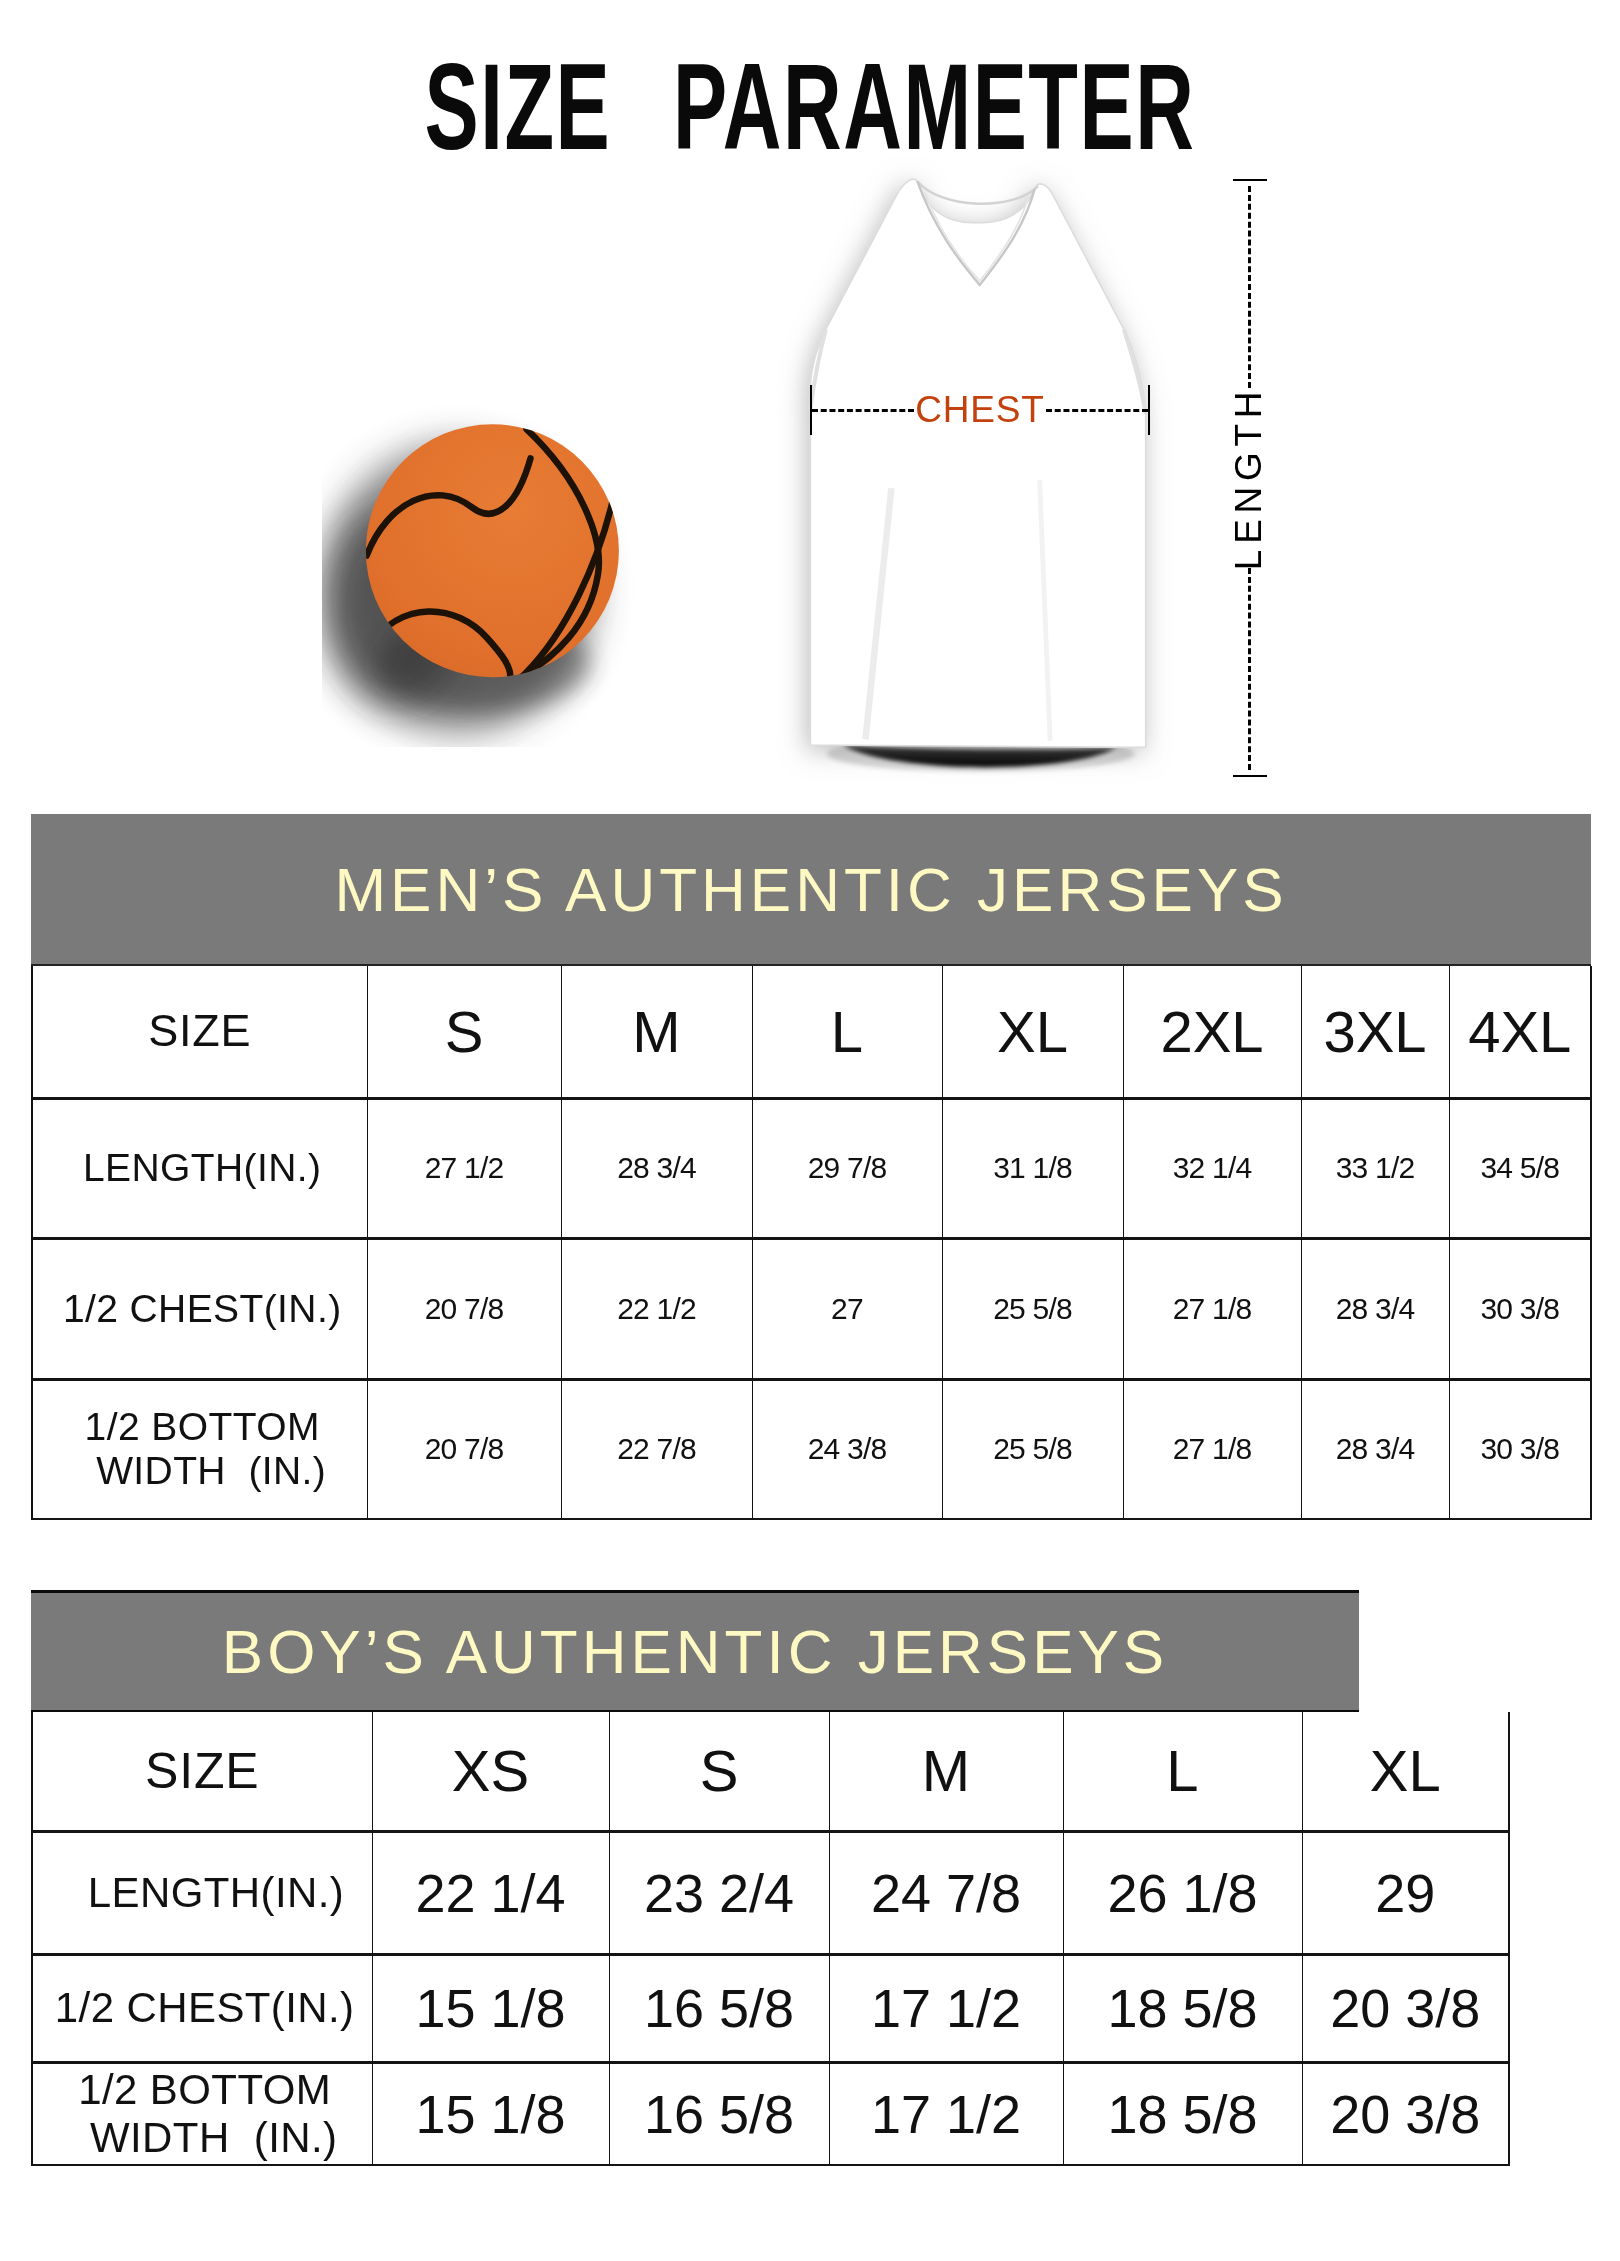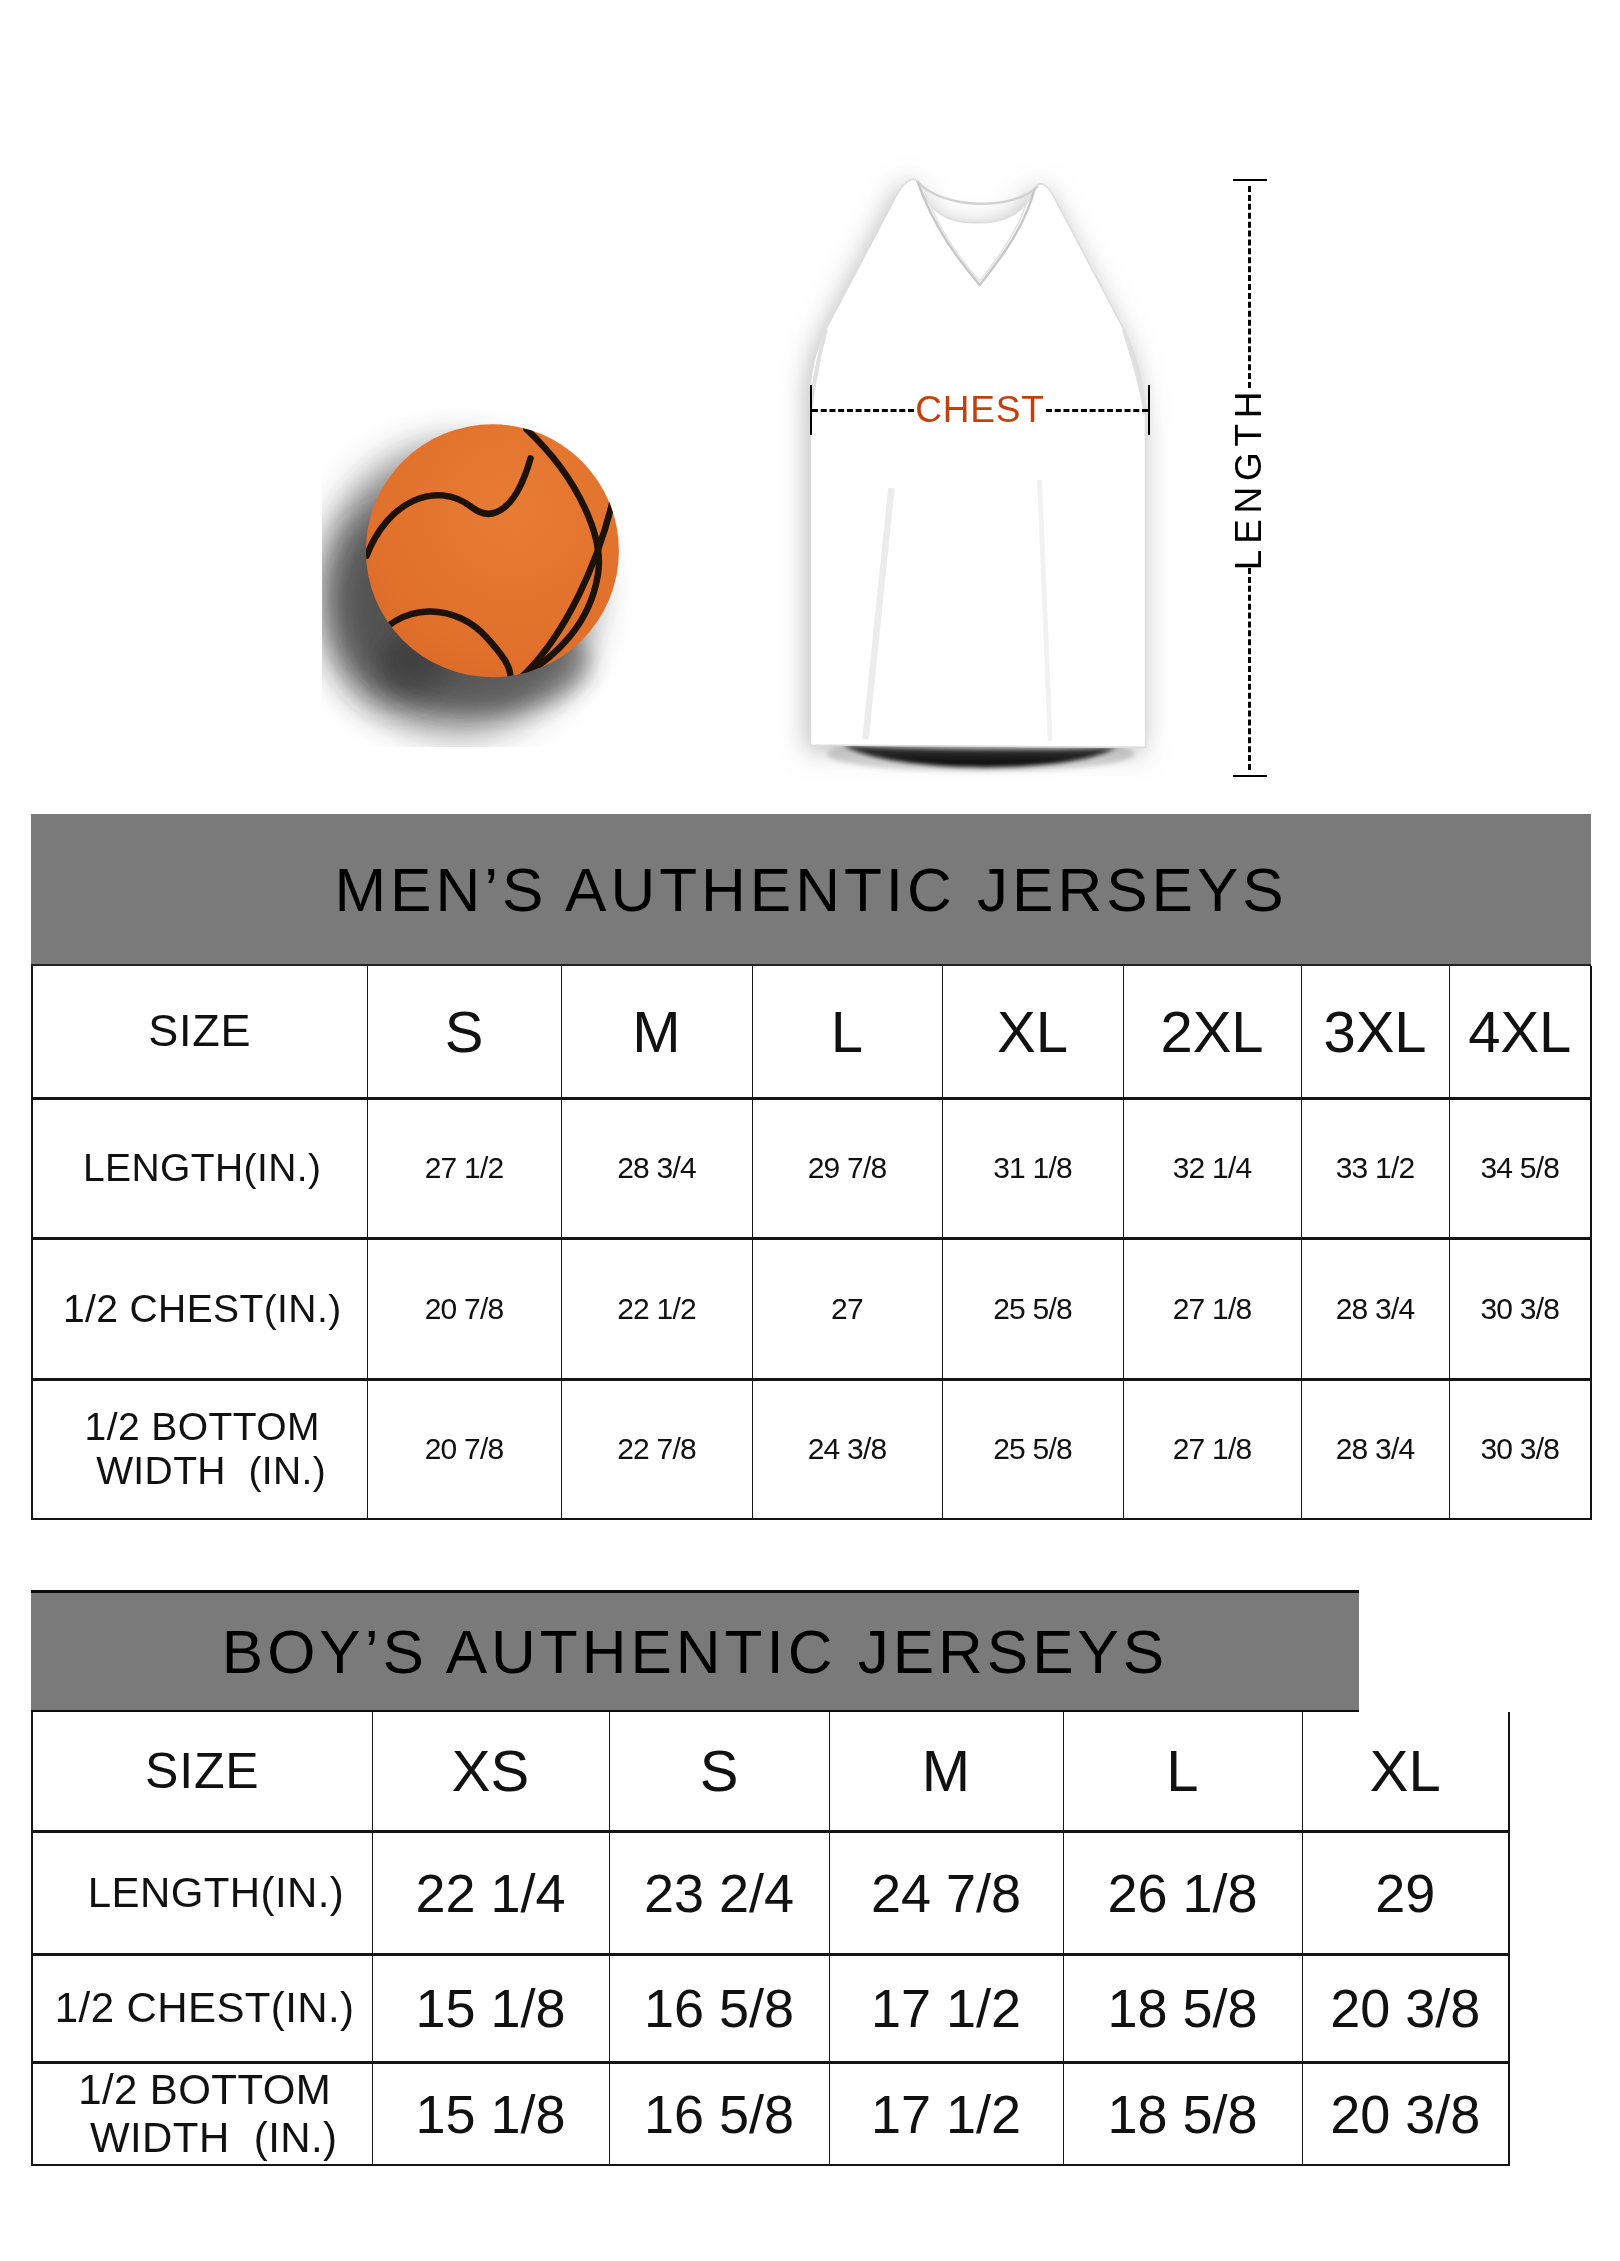--- a/index.html
+++ b/index.html
@@ -34,21 +34,21 @@
   .length-line .dim-label-box { flex:0 0 auto; height:170px; width:39px;
     display:flex; align-items:center; justify-content:center; }
   .length-line .dim-label-box span { transform:rotate(-90deg); font-size:37px; letter-spacing:5.7px;
     white-space:nowrap; color:#000; }
 
   
   .size-table { position:absolute; left:31px; }
   #mens-table { top:814px; width:1560px; }
   #boys-table { top:1590px; width:1328px; }
 
-  .banner { background:#7a7a7a; color:#000000; display:flex; align-items:center; justify-content:center; }
+  .banner { background:#7a7a7a; color:#fef9c3; display:flex; align-items:center; justify-content:center; }
   #mens-table .banner { height:152px; border-bottom:2.4px solid #222; }
   #boys-table .banner { height:122px; border-top:3.2px solid #0c0c0c; border-bottom:2.4px solid #0c0c0c; }
   .banner span { font-size:62px; letter-spacing:4px; white-space:nowrap; }
 
   table.grid { border-collapse:collapse; table-layout:fixed; width:100%; background:#fff; }
   table.grid th, table.grid td { border-left:1.6px solid #141414; border-right:1.6px solid #141414;
     vertical-align:middle; font-weight:normal; overflow:visible; }
   table.grid { border:2.4px solid #141414; border-top:none; }
   table.grid tr.sep > * { border-top:3.2px solid #141414; }
 
@@ -63,20 +63,23 @@
   th.rowlabel .l2 { padding-left:18px; }
 
   #mens-table td.val { text-align:center; font-size:30px; letter-spacing:-0.8px; white-space:nowrap; }
   #boys-table td.val { text-align:center; font-size:54px; white-space:nowrap; }
 </style>
 </head>
 <body>
 
 <div id="page">
 
+  <div class="page-title">
+    <span>SIZE PARAMETER</span>
+  </div>
 
   <svg id="ball-svg" class="hero-svg" viewBox="0 0 424 434">
     <defs>
       <filter id="softblur" x="-60%" y="-60%" width="220%" height="220%">
         <feGaussianBlur stdDeviation="22"></feGaussianBlur>
       </filter>
       <filter id="softblur2" x="-60%" y="-60%" width="220%" height="220%">
         <feGaussianBlur stdDeviation="14"></feGaussianBlur>
       </filter>
       <radialGradient id="ballGrad" cx="0.58" cy="0.34" r="0.8">

